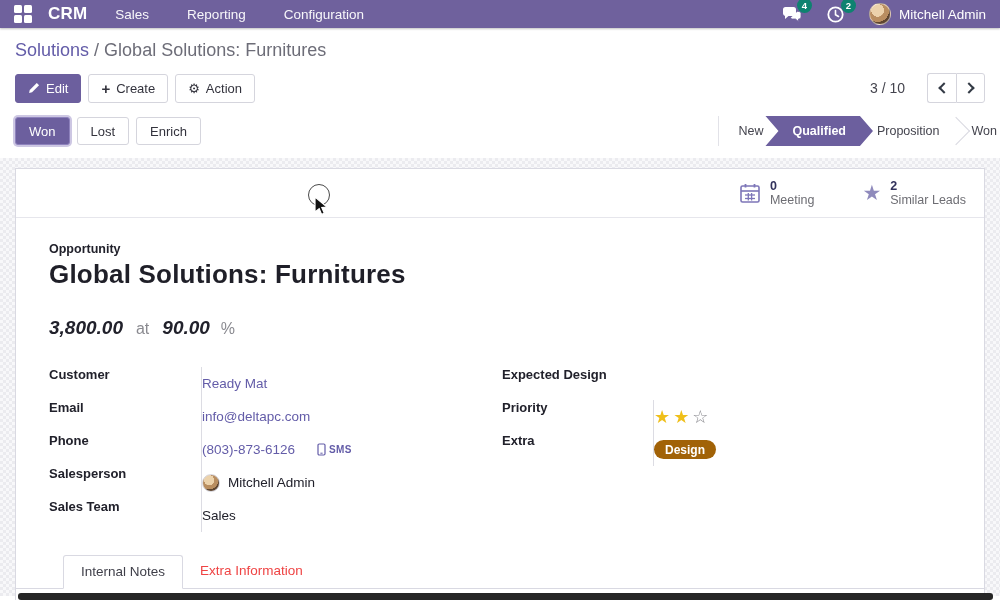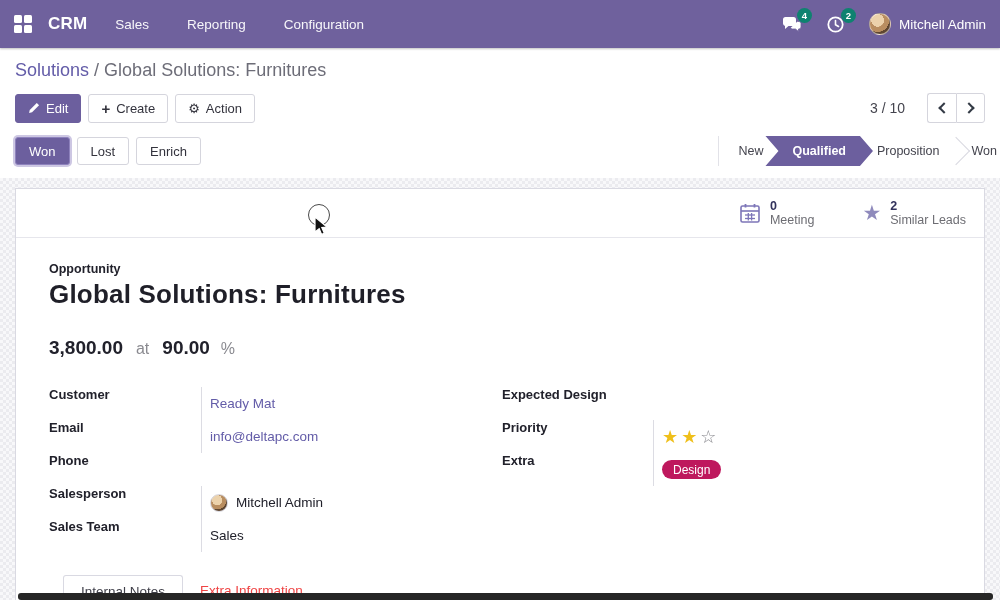--- a/index.html
+++ b/index.html
@@ -1,20 +1,20 @@
 <!DOCTYPE html>
 <html><head>
 <meta charset="utf-8">
 <style>
   * { margin:0; padding:0; box-sizing:border-box; }
   html,body { width:1000px; height:600px; overflow:hidden; background:#fff;
     font-family:"Liberation Sans", sans-serif; position:relative; }
 
   
-  .navbar { height:48px; background:#6F619D; display:flex; align-items:center;
+  .navbar { height:28px; background:#6F619D; display:flex; align-items:center;
     padding:0 14px; color:#fff; box-shadow:0 1px 2px rgba(0,0,0,.25); position:relative; z-index:20; }
   .apps-icon { width:18px; height:18px; display:grid; grid-template-columns:8px 8px; grid-gap:2px; cursor:pointer; }
   .apps-icon i { background:#fff; border-radius:1.5px; width:8px; height:8px; display:block; }
   .brand { font-size:17px; font-weight:bold; margin:0 28px 0 16px; letter-spacing:.2px; }
   .nav-menu { display:flex; gap:38px; font-size:13.5px; }
   .nav-menu span { cursor:pointer; opacity:.95; }
   .nav-right { margin-left:auto; display:flex; align-items:center; gap:22px; }
   .nav-ico { position:relative; width:22px; height:22px; display:flex; align-items:center; justify-content:center; cursor:pointer; }
   .badge { position:absolute; top:-5px; right:-9px; background:#0E8270; color:#fff;
     font-size:9.5px; font-weight:bold; min-width:15px; height:15px; border-radius:8px;
@@ -78,41 +78,41 @@
   .stat-btn + .stat-btn { margin-left:28px; }
   .stat-txt { display:flex; flex-direction:column; line-height:14px; }
   .stat-value { font-size:12.5px; font-weight:bold; color:#32325c; }
   .stat-label { font-size:12.5px; color:#6d6d73; }
   .stat-star { font-size:21px; color:#8F8ABC; line-height:20px; }
 
   .sheet-body { padding:24px 33px 0; }
   .opp-label { font-size:12.5px; font-weight:bold; color:#21212b; }
   .opp-title { font-size:26px; font-weight:bold; color:#1f1f28; margin-top:3px; letter-spacing:.2px; }
   .amount-row { margin-top:27px; display:flex; align-items:baseline; gap:9px; }
-  .amount { font-size:19px; font-weight:bold; color:#21212b; }
+  .amount { font-size:19px; font-weight:bold; color:#21212b;font-style:italic; }
   .amount-at { font-size:16px; color:#8a8a90; margin:0 4px; }
   .pct-sign { font-size:16px; color:#8a8a90; margin-left:2px; }
 
   .fields { display:flex; margin-top:28px; }
   .fgroup { display:flex; flex-direction:column; }
   .fgroup.left  { width:433px; margin-right:20px; }
   .fgroup.right { flex:1; }
   .frow { display:flex; align-items:flex-start; height:33px; }
   .flabel { font-size:13px; font-weight:bold; color:#21212b; flex:none; }
   .fgroup.left  .flabel { width:152px; }
   .fgroup.right .flabel { width:151px; }
-  .fvalue { border-left:1px solid #dcdce3; padding-left:8px; font-size:13.5px; color:#21212b;
+  .fvalue { border-left:1px solid #dcdce3; padding-left:0; font-size:13.5px; color:#21212b;
     align-self:stretch; display:flex; align-items:center; flex:1; gap:8px; }
   a.link { color:#635CA8; text-decoration:none; cursor:pointer; }
   .sms-wrap { display:flex; align-items:center; gap:3px; margin-left:14px; cursor:pointer; }
   .sms-txt { font-size:10px; font-weight:bold; color:#635CA8; letter-spacing:.3px; }
   .stars { font-size:18px; letter-spacing:3px; cursor:pointer; line-height:18px; }
   .stars .on  { color:#EFBF1A; }
   .stars .off { color:#8a8a8f; }
-  .tag-pill { background:#be185d; color:#fff; font-size:12px; font-weight:normal;
+  .tag-pill { background:#a16207; color:#fff; font-size:12px; font-weight:bold;
     padding:2.5px 11px; border-radius:11px; display:inline-block; }
 
   
   .tabbar { margin-top:22px; margin-left:-33px; margin-right:-33px; padding-left:47px;
     border-bottom:1px solid #d9d9e2; display:flex; }
   .tab { font-size:13.5px; padding:8px 17px 9px; position:relative; top:1px; cursor:pointer; }
   .tab.active { background:#fff; border:1px solid #d9d9e2; border-bottom:1px solid #fff;
     border-radius:3px 3px 0 0; color:#3f3f49; }
   .tab.inactive { color:#ef4444;text-align:right; }
 
@@ -266,20 +266,30 @@
               </span>
           </div>
           <div class="frow">
             <span class="flabel">Email</span>
             <span class="fvalue">
                 <a class="link">info@deltapc.com</a>
               </span>
           </div>
           <div class="frow">
             <span class="flabel">Phone</span>
+            <span class="fvalue">
+              <a class="link">(803)-873-6126</a>
+              <span class="sms-wrap">
+                <svg width="9" height="13" viewBox="0 0 9 13">
+                  <rect x="1" y="1" width="7" height="11" rx="1.2" fill="none" stroke="#635CA8" stroke-width="1.2"></rect>
+                  <line x1="3.4" y1="10.2" x2="5.6" y2="10.2" stroke="#635CA8" stroke-width="1"></line>
+                </svg>
+                <span class="sms-txt">SMS</span>
+              </span>
+            </span>
           </div>
           <div class="frow">
             <span class="flabel">Salesperson</span>
             <span class="fvalue">
               <span class="avatar small"></span>
               <span>Mitchell Admin</span>
             </span>
           </div>
           <div class="frow">
             <span class="flabel">Sales Team</span>

